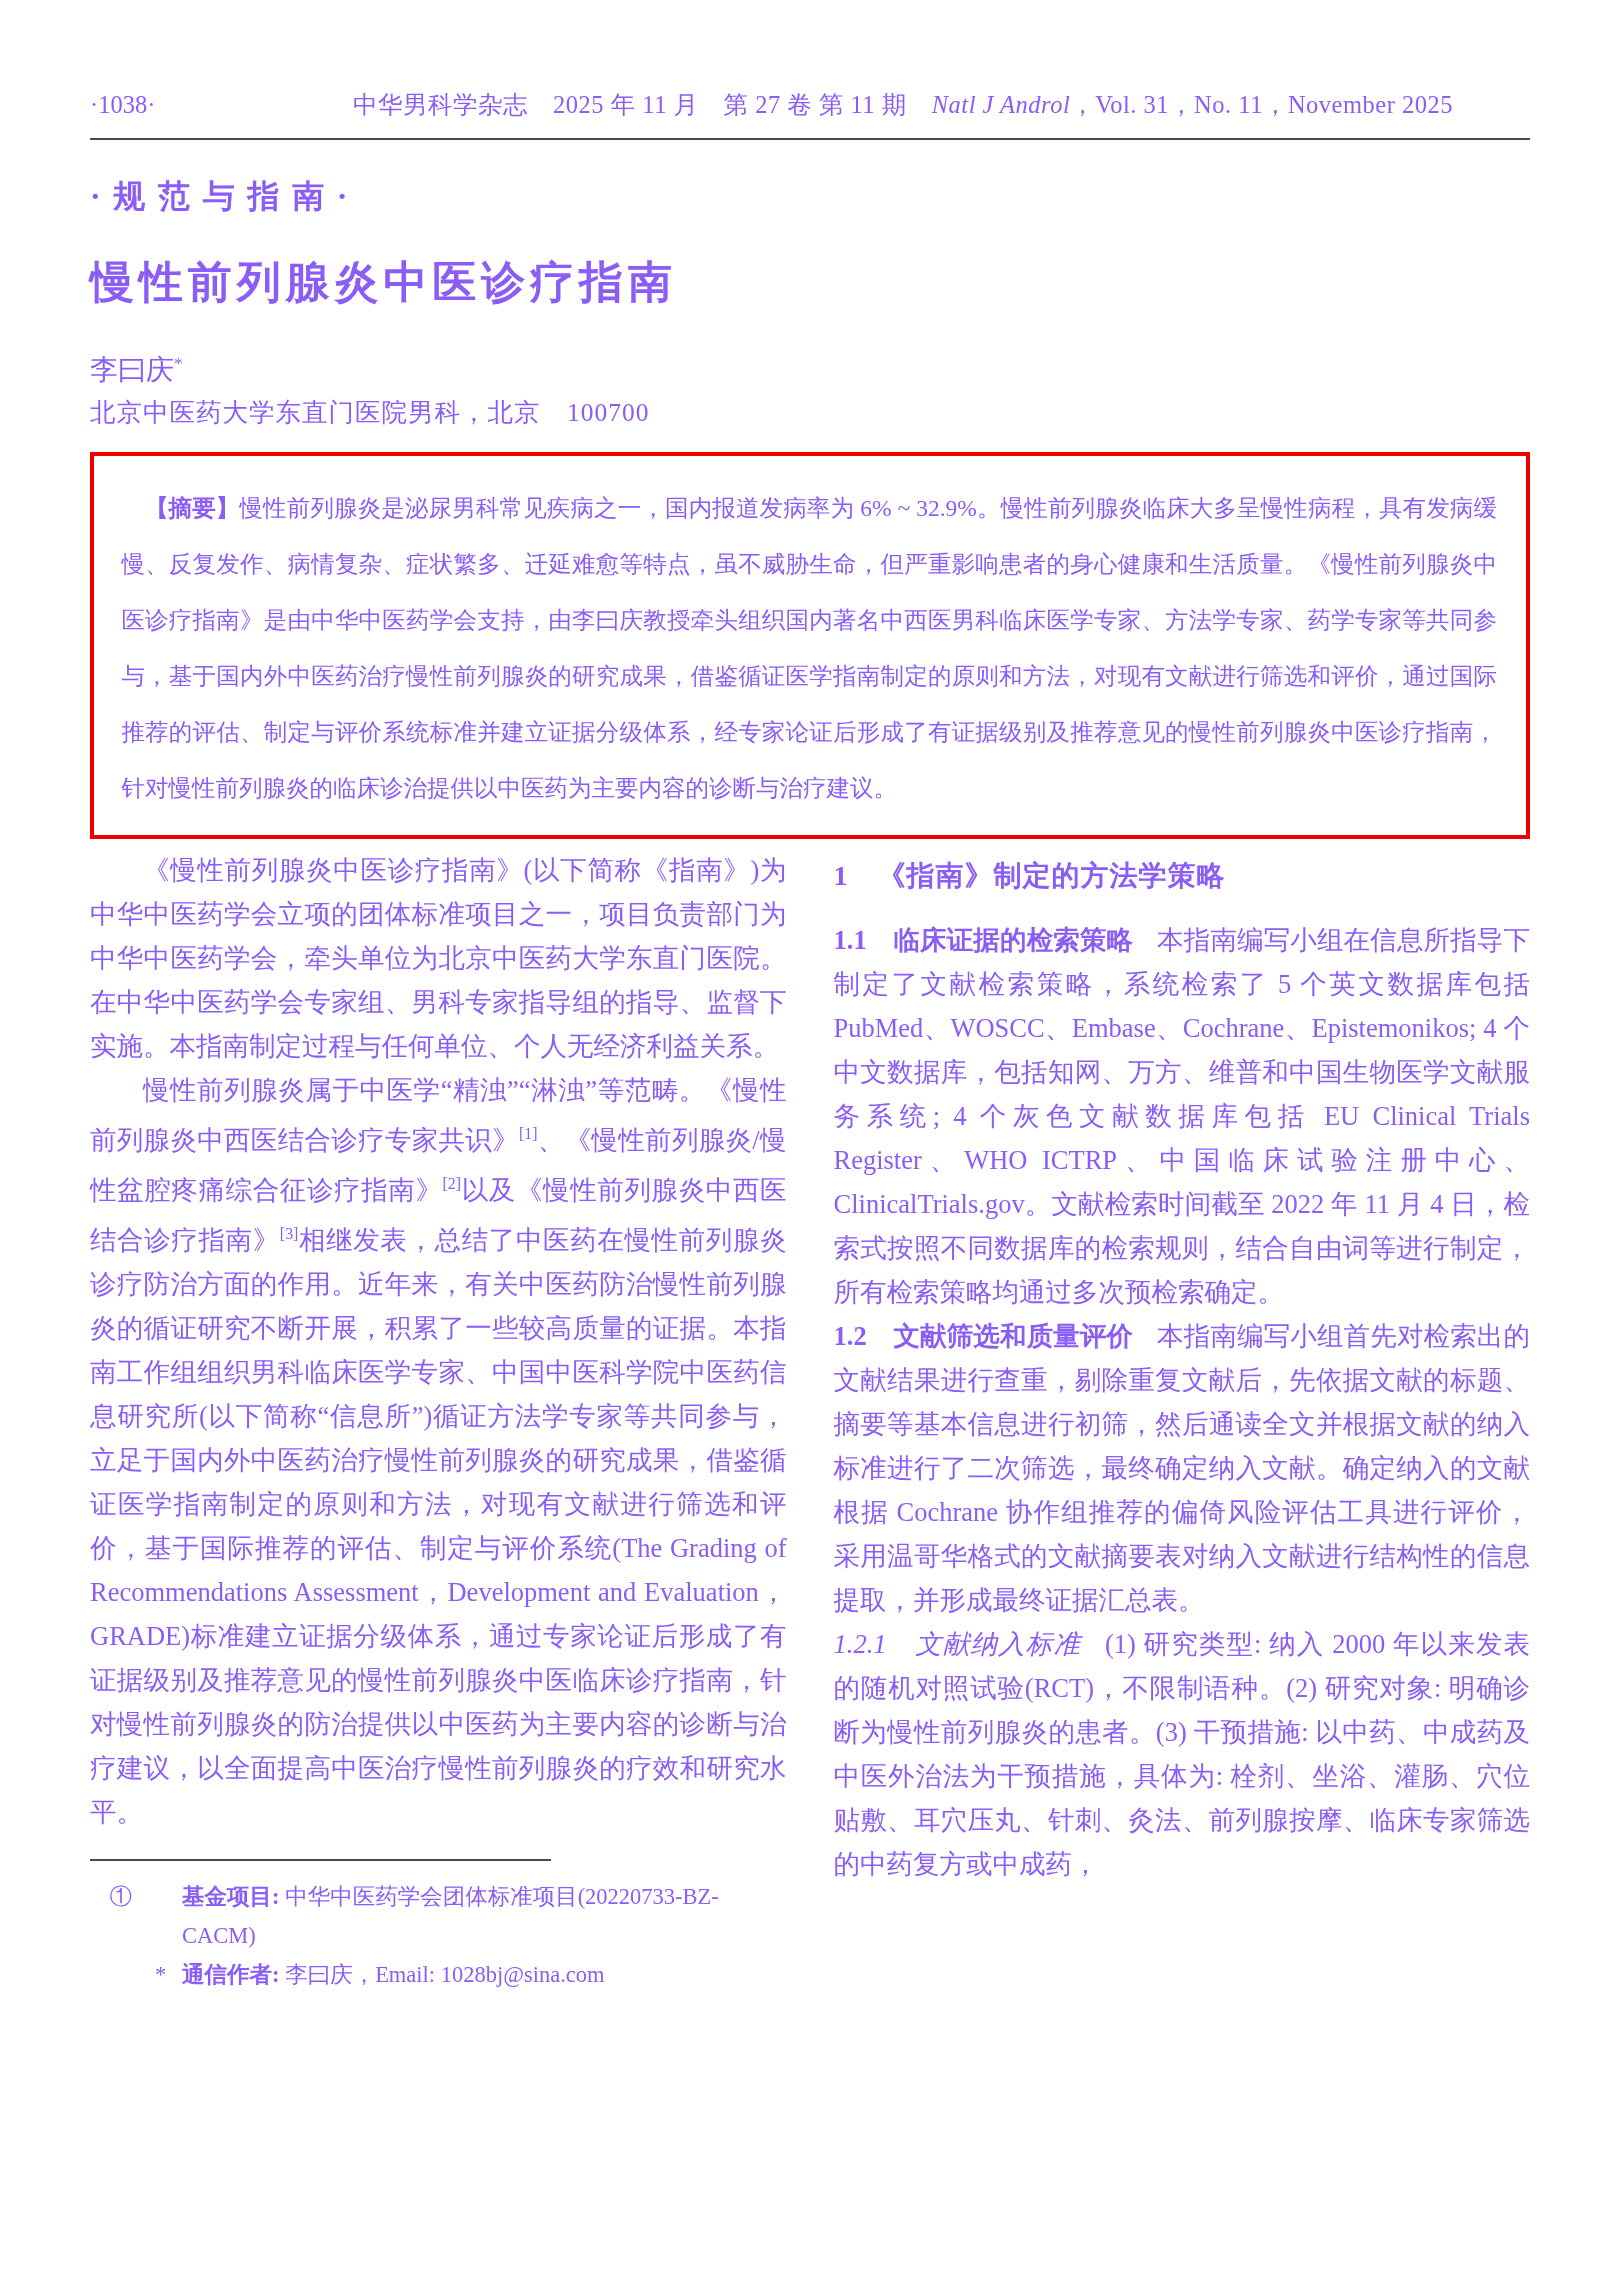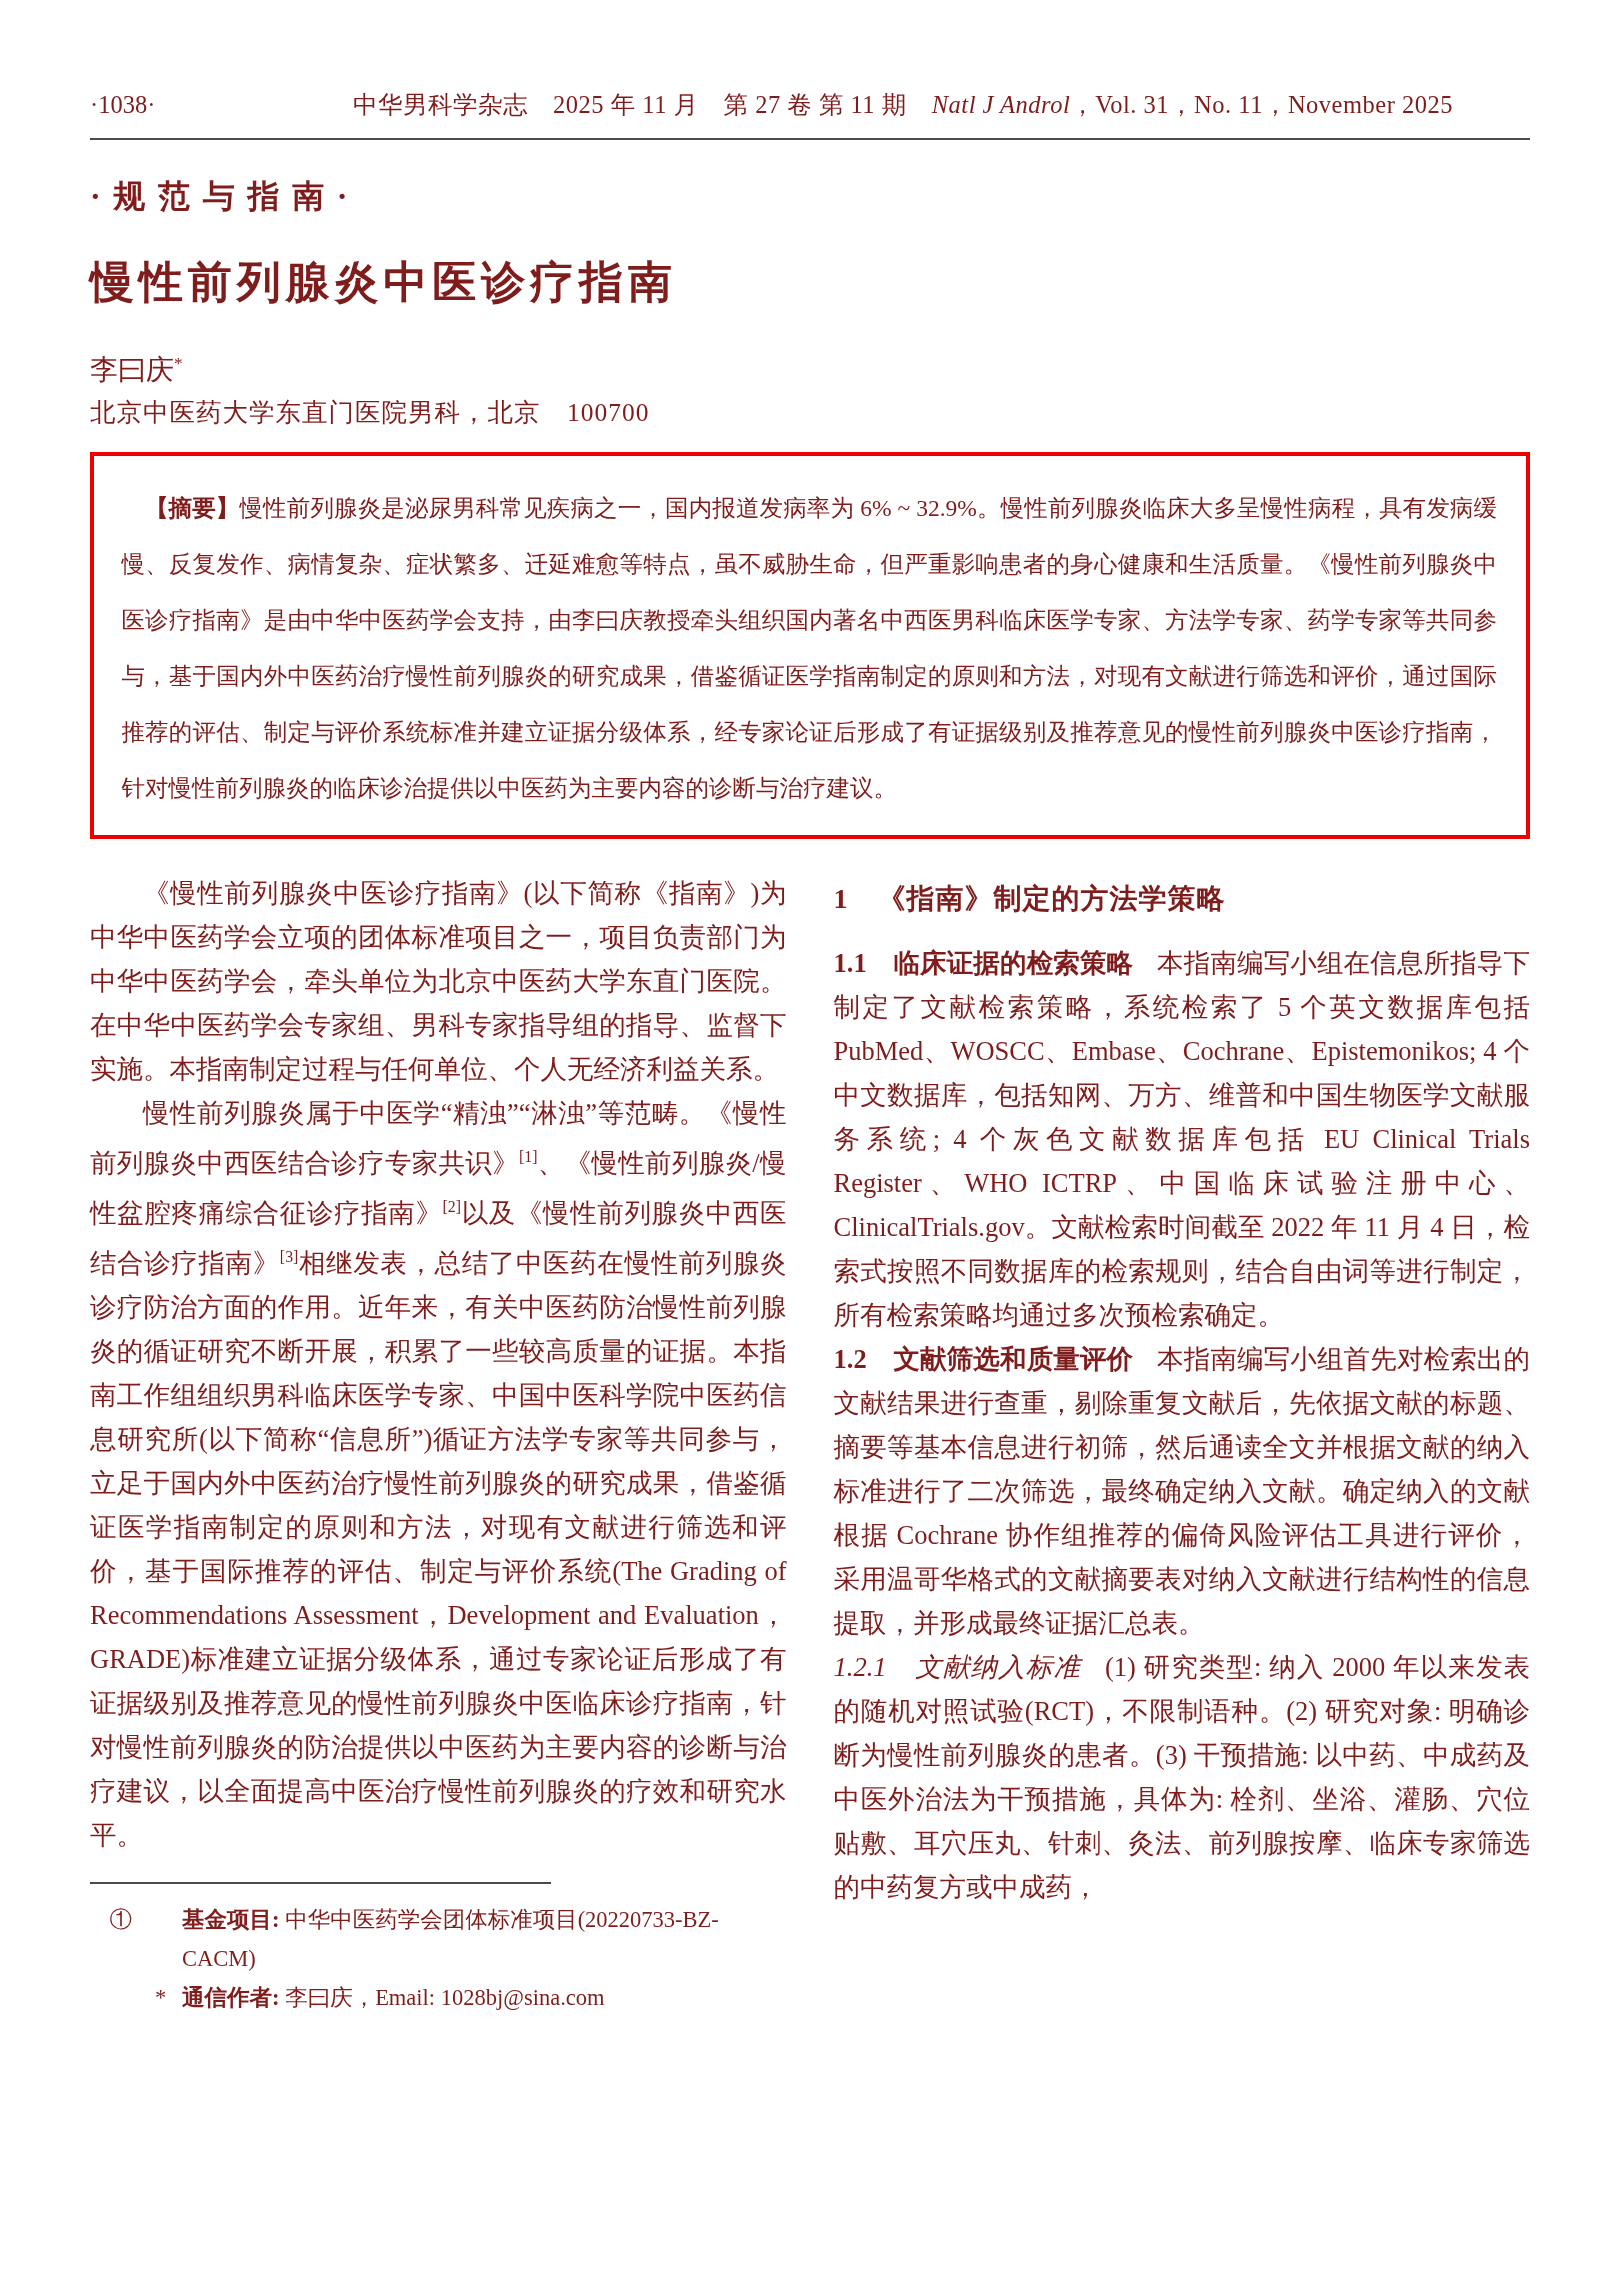--- a/index.html
+++ b/index.html
@@ -5,21 +5,21 @@
   * { box-sizing: border-box; }
   html, body { margin: 0; padding: 0; }
   body { background: #ffffff; }
 
   .page {
     position: relative;
     width: 1620px;
     height: 2292px;
     margin: 0 auto;
     background: #ffffff;
-    color: #7f1d1d;
+    color: #8b5cf6;
     font-family: "Liberation Serif", "DejaVu Serif", serif;
     padding: 88px 90px 0 90px;
     overflow: hidden;
   }
 
   
   .journal-header {
     display: flex;
     align-items: baseline;
     font-size: 24.5px;
@@ -63,21 +63,21 @@
   }
   .abstract-box p { margin: 0; }
   .abstract-para { text-indent: 1em; }
   .kw-line, .doi-line { text-indent: 2em; }
   .inline-label { font-weight: bold; }
 
   
   .columns {
     display: flex;
     gap: 47px;
-    margin-top: 32px;
+    margin-top: 9px;
   }
   .col {
     flex: 1;
     min-width: 0;
     font-size: 26.5px;
     line-height: 44px;
     text-align: justify;
   }
   .col p { margin: 0; }
   .col p.ind { text-indent: 2em; }

